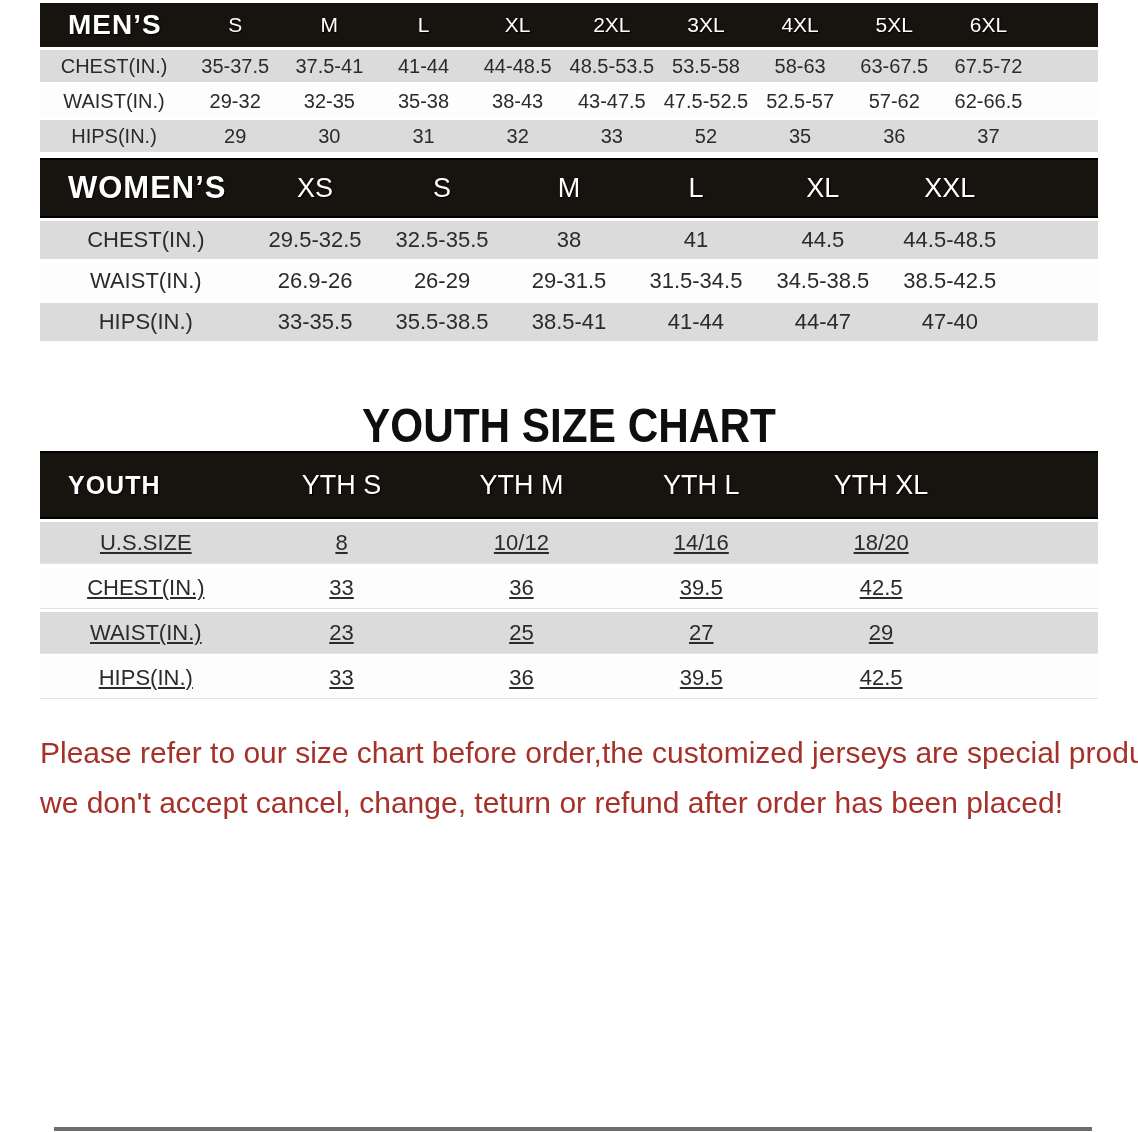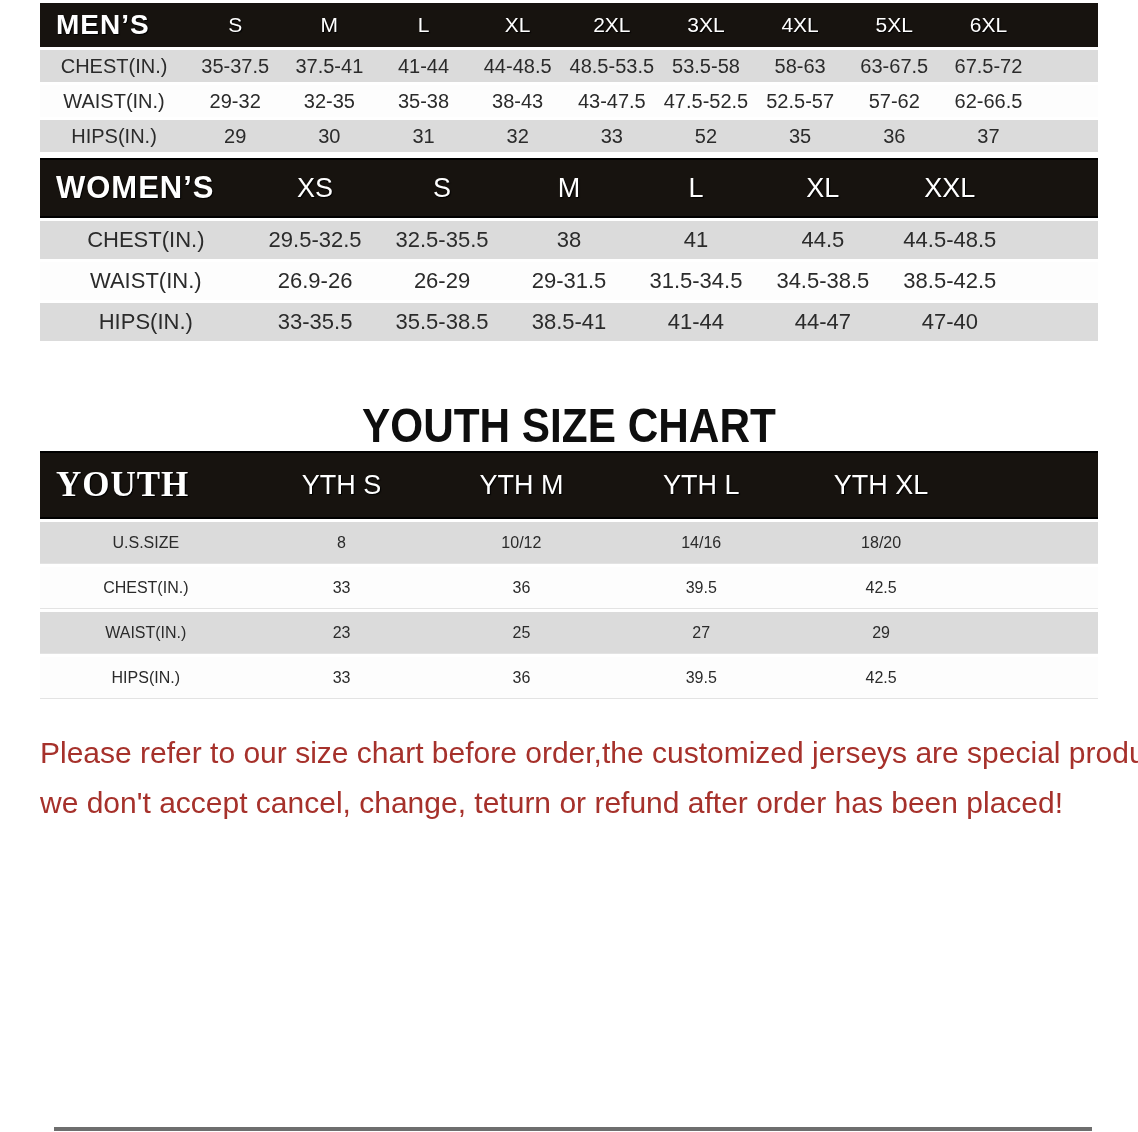--- a/index.html
+++ b/index.html
@@ -67,21 +67,21 @@
   table.size-table th {
     background: #17130f;
     color: #ffffff;
     font-weight: normal;
     text-align: center;
     text-shadow: 1px 1px 1px #000000;
     white-space: nowrap;
   }
   table.size-table th.tbl-label {
     text-align: left;
-    padding-left: 16px;
+    padding-left: 28px;
     font-weight: bold;
     letter-spacing: 1px;
   }
   table.size-table td {
     text-align: center;
     color: #2b2b2b;
     white-space: nowrap;
   }
   table.size-table td.row-label { text-align: center; }
   table.size-table tbody tr:nth-child(odd) td { background: #dbdbdb; }
@@ -104,22 +104,22 @@
   .tbl-women th { height: 60px; font-size: 27px; border-top: 2px solid #000; border-bottom: 2px solid #000; }
   .tbl-women th.tbl-label { font-size: 31px; margin-left: 20px; }
   .tbl-women td { height: 38px; font-size: 22px; }
 
   
   .tbl-youth { margin-top: 25px; }
   .tbl-youth col.c-label  { width: 20%; }
   .tbl-youth col.c-data   { width: 17%; }
   .tbl-youth col.c-spacer { width: 12%; }
   .tbl-youth th { height: 68px; font-size: 27px; border-top: 2px solid #000; border-bottom: 2px solid #000; }
-  .tbl-youth th.tbl-label { font-size: 35px; font-family: Liberation Serif, serif; }
-  .tbl-youth td { height: 42px; font-size: 16px; }
+  .tbl-youth th.tbl-label { font-size: 25px; }
+  .tbl-youth td { height: 42px; font-size: 22px; text-decoration: underline; }
   .tbl-youth tbody tr td { border-bottom: 1px solid #e3e3e3; }
 
   
   .disclaimer {
     margin: 26px 36px 0 40px;
     color: #a6312b;
     font-size: 30px;
     line-height: 1.68;
     letter-spacing: 0px;
   }

